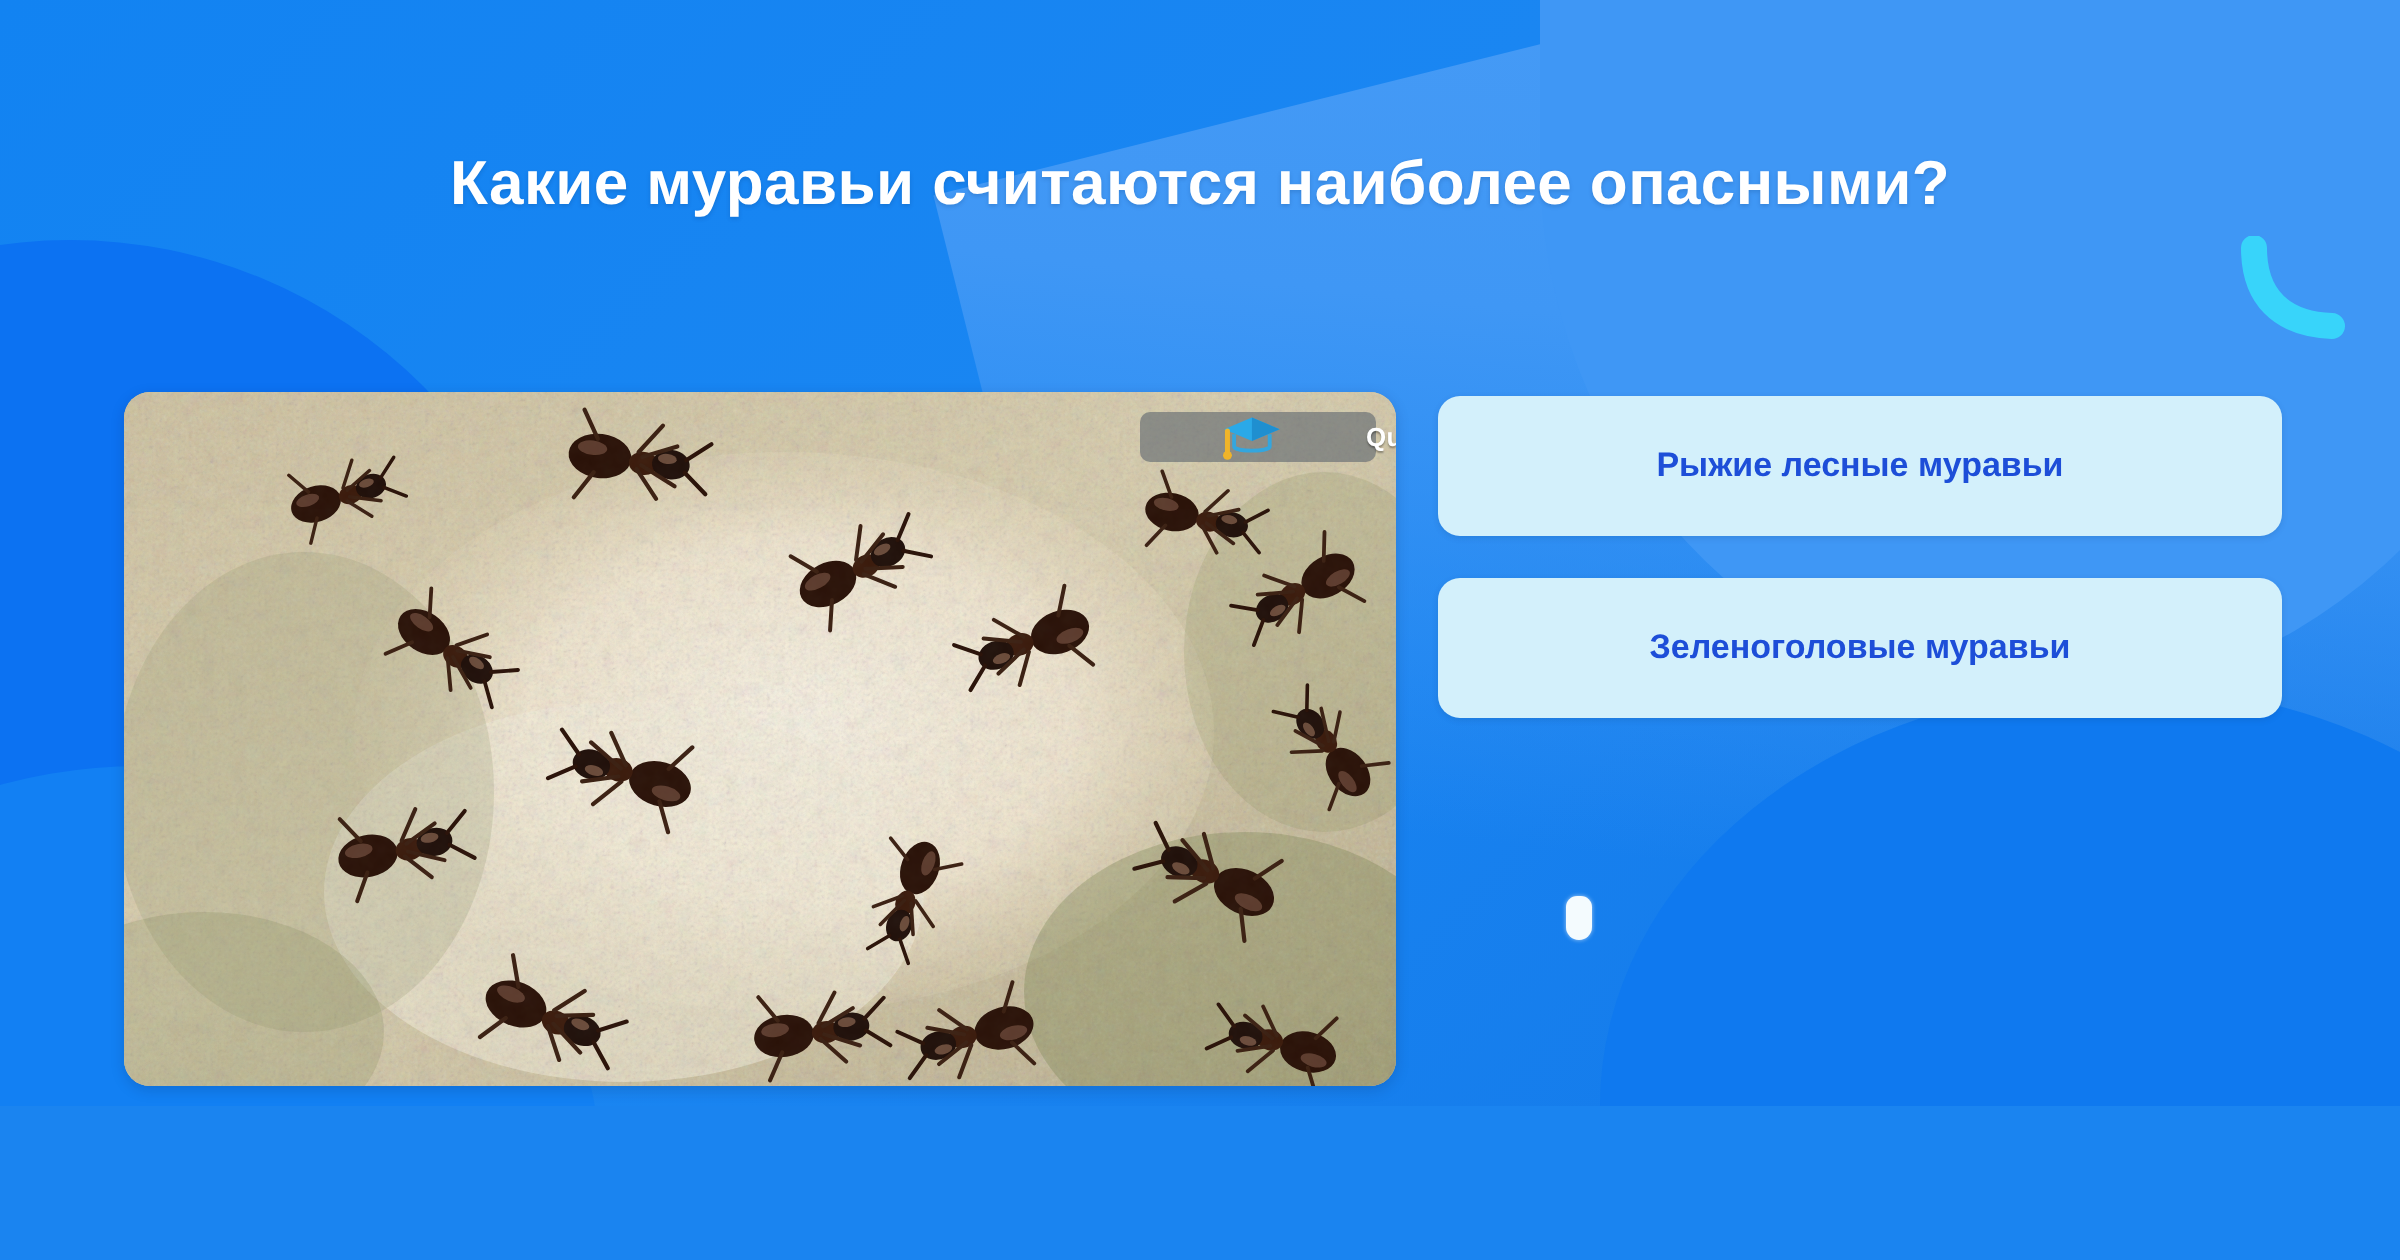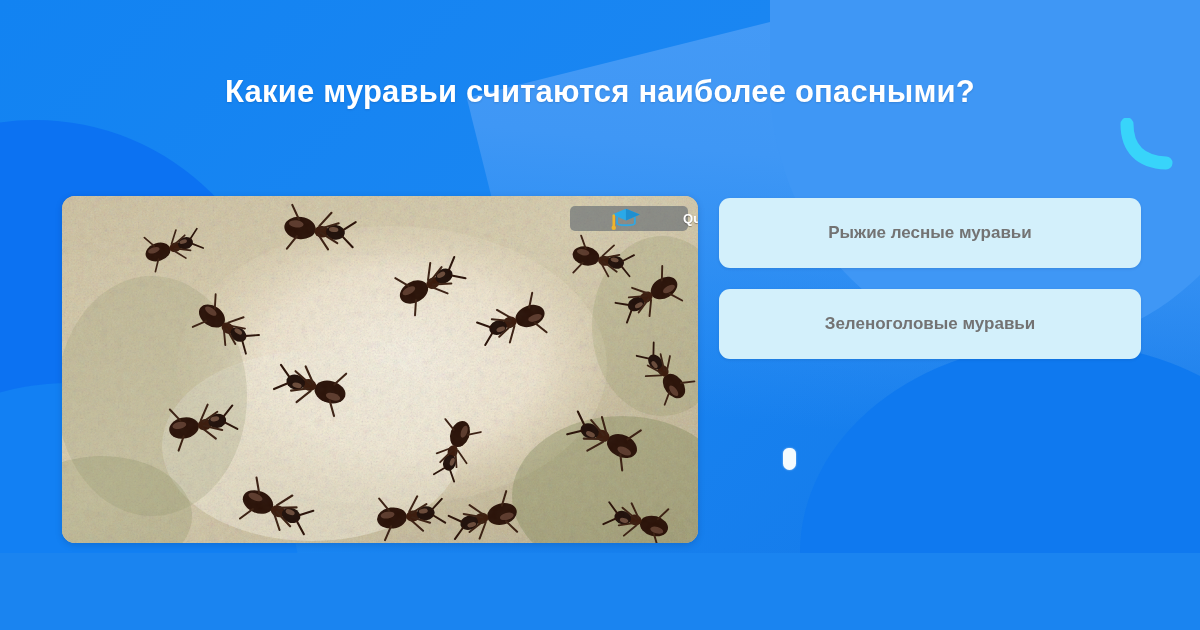--- a/index.html
+++ b/index.html
@@ -43,21 +43,21 @@
     background:rgba(95,104,112,.62);}
   .wm-cap{width:20px;height:16px;flex:0 0 auto;}
   .wm-text{color:#ffffff;font-size:13px;font-weight:bold;letter-spacing:.2px;
     text-shadow:0 1px 1px rgba(0,0,0,.35);white-space:nowrap;}
 
   
   .options{position:absolute;left:719px;top:198px;width:422px;}
   .option{height:70px;margin-bottom:21px;border-radius:11px;
     background:#d3f0fb;
     display:flex;align-items:center;justify-content:center;
-    color:#737373;font-size:17px;font-weight:bold;text-align:right;
+    color:#1d4ed8;font-size:17px;font-weight:bold;text-align:right;
     box-shadow:0 1px 3px rgba(0,35,85,.13);
     padding:0 16px;box-sizing:border-box;cursor:pointer;}
   .option:last-child{margin-bottom:0;}
 
   
   .marker{position:absolute;left:783px;top:448px;width:13px;height:22px;
     background:#f4fbfe;border-radius:6px 6px 7px 7px;
     box-shadow:0 0 2px rgba(255,255,255,.6);}
 </style>
 </head>

